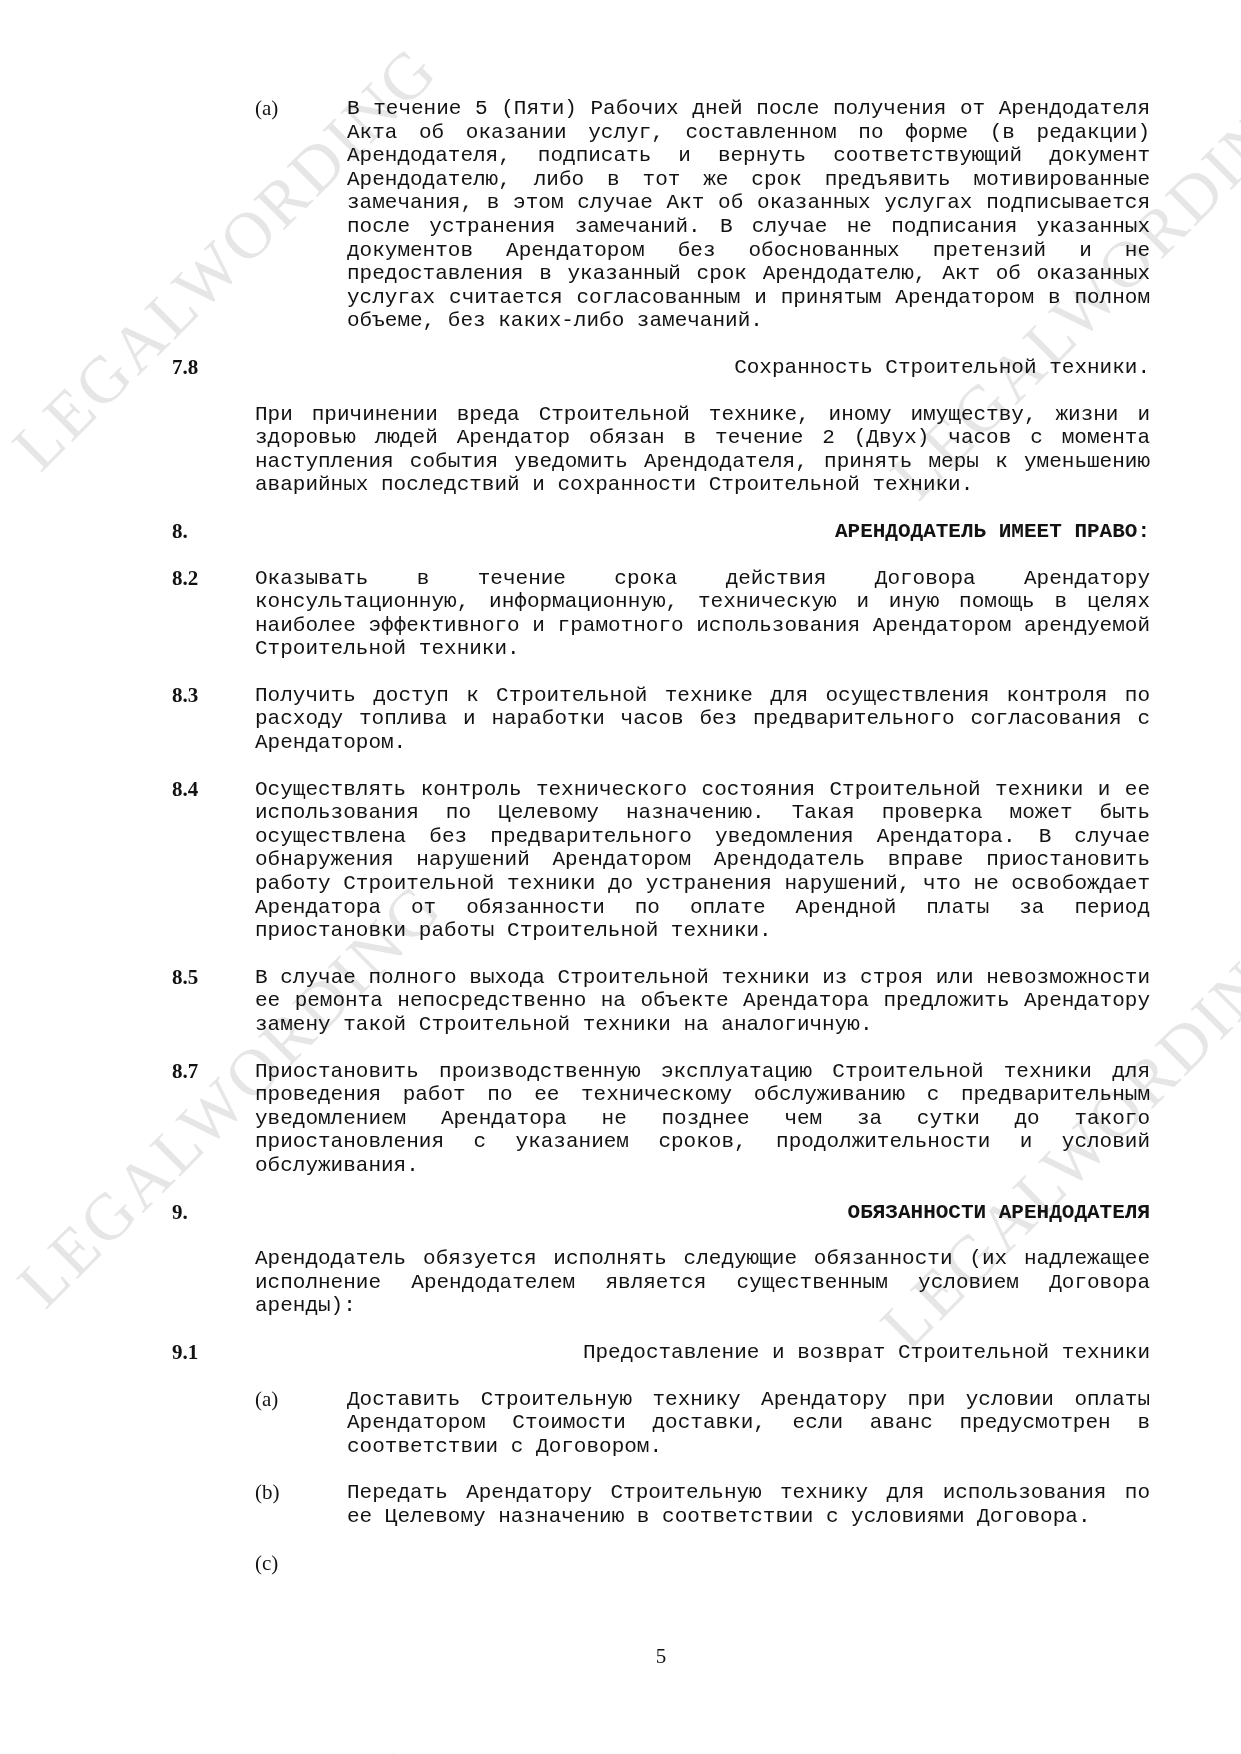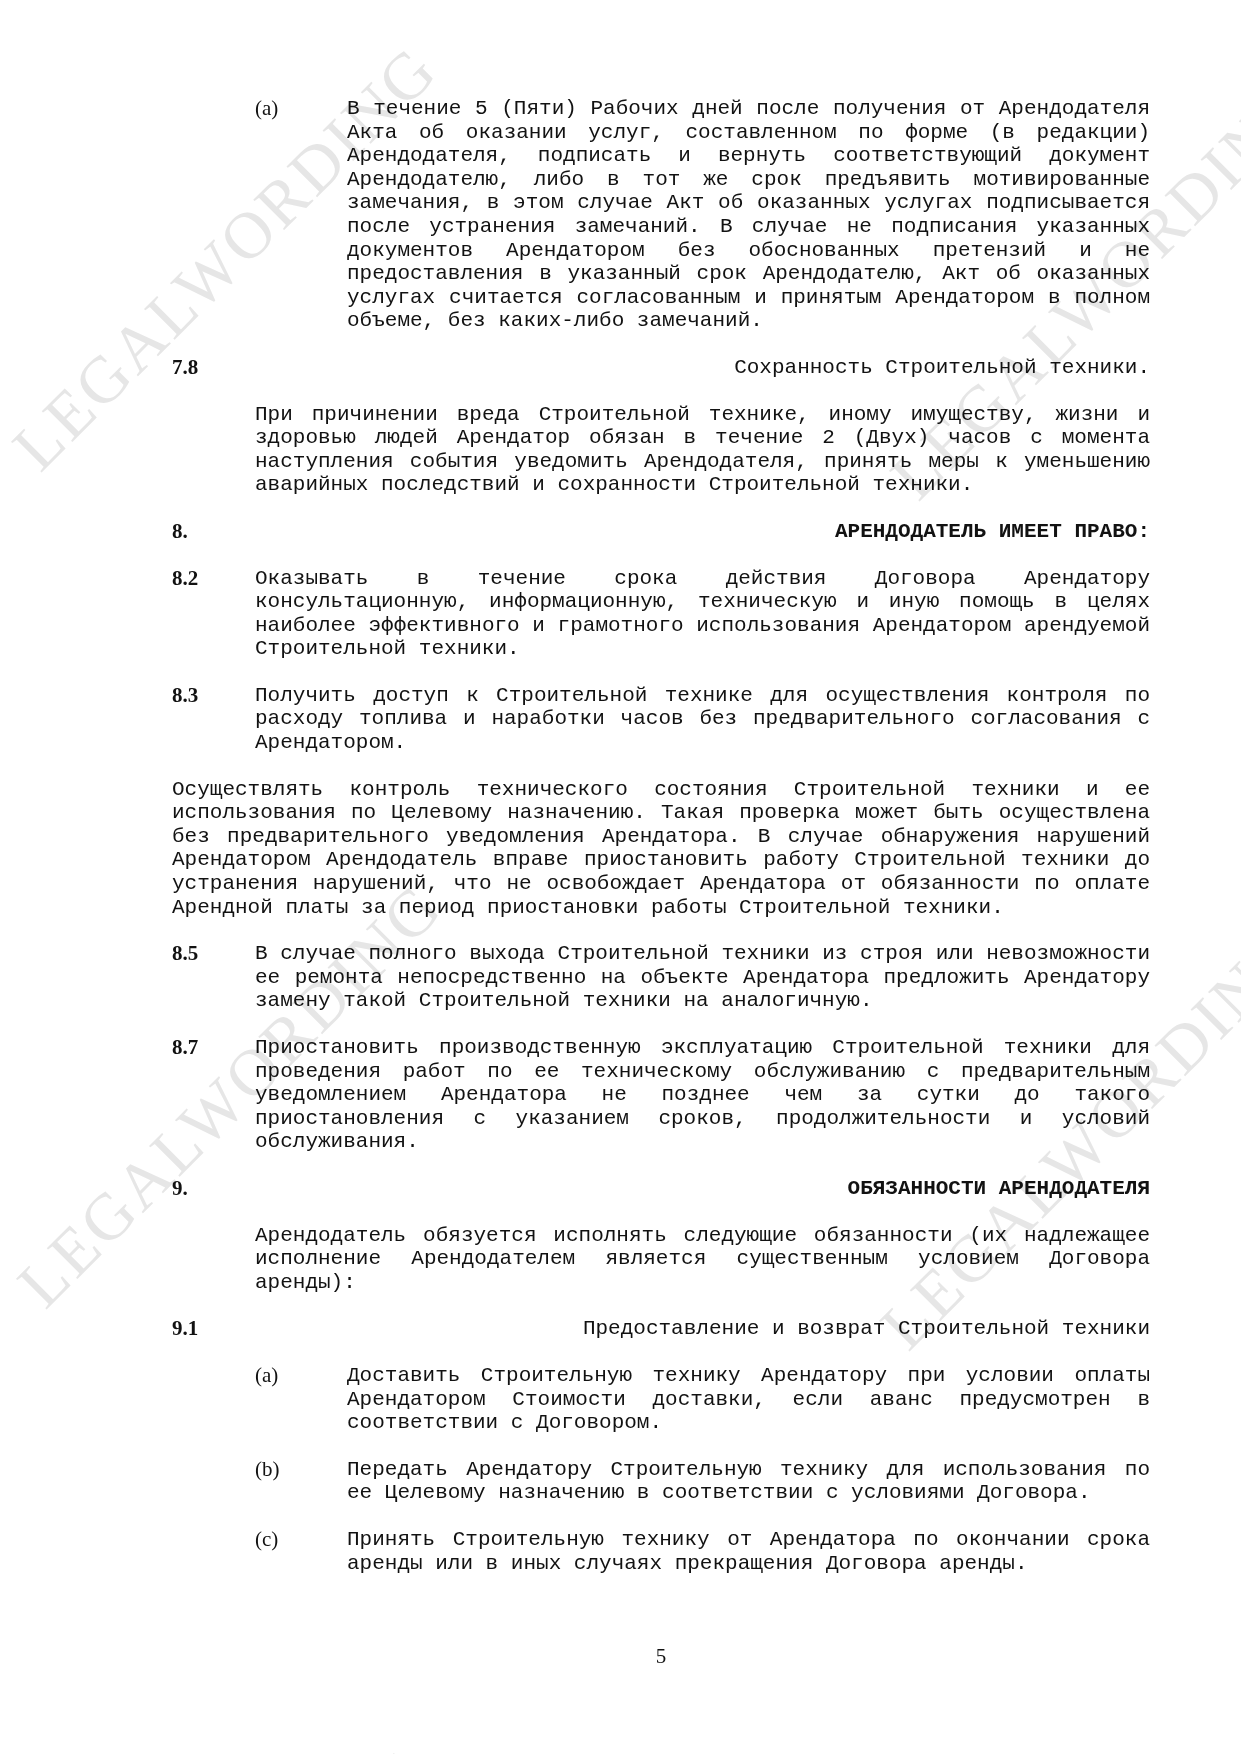--- a/index.html
+++ b/index.html
@@ -84,20 +84,21 @@
     <span class="num">8.2</span>
     <div class="txt">Оказывать в течение срока действия Договора Арендатору консультационную, информационную, техническую и иную помощь в целях наиболее эффективного и грамотного использования Арендатором арендуемой Строительной техники.</div>
   </div>
 
   <div class="block item">
     <span class="num">8.3</span>
     <div class="txt">Получить доступ к Строительной технике для осуществления контроля по расходу топлива и наработки часов без предварительного согласования с Арендатором.</div>
   </div>
 
   <div class="block item">
+    <span class="num">8.4</span>
     <div class="txt">Осуществлять контроль технического состояния Строительной техники и ее использования по Целевому назначению. Такая проверка может быть осуществлена без предварительного уведомления Арендатора. В случае обнаружения нарушений Арендатором Арендодатель вправе приостановить работу Строительной техники до устранения нарушений, что не освобождает Арендатора от обязанности по оплате Арендной платы за период приостановки работы Строительной техники.</div>
   </div>
 
   <div class="block item">
     <span class="num">8.5</span>
     <div class="txt">В случае полного выхода Строительной техники из строя или невозможности ее ремонта непосредственно на объекте Арендатора предложить Арендатору замену такой Строительной техники на аналогичную.</div>
   </div>
 
 
   <div class="block item">
@@ -124,18 +125,17 @@
     <div class="txt">Доставить Строительную технику Арендатору при условии оплаты Арендатором Стоимости доставки, если аванс предусмотрен в соответствии с Договором.</div>
   </div>
 
   <div class="block sub">
     <span class="marker">(b)</span>
     <div class="txt">Передать Арендатору Строительную технику для использования по ее Целевому назначению в соответствии с условиями Договора.</div>
   </div>
 
   <div class="block sub">
     <span class="marker">(c)</span>
-    <div class="txt">Принять Строительную технику от Арендатора по окончании срока аренды или в иных случаях прекращения Договора аренды.</div>
   </div>
 
 </div>
 
 <div class="pageno">5</div>
 
 </body></html>

